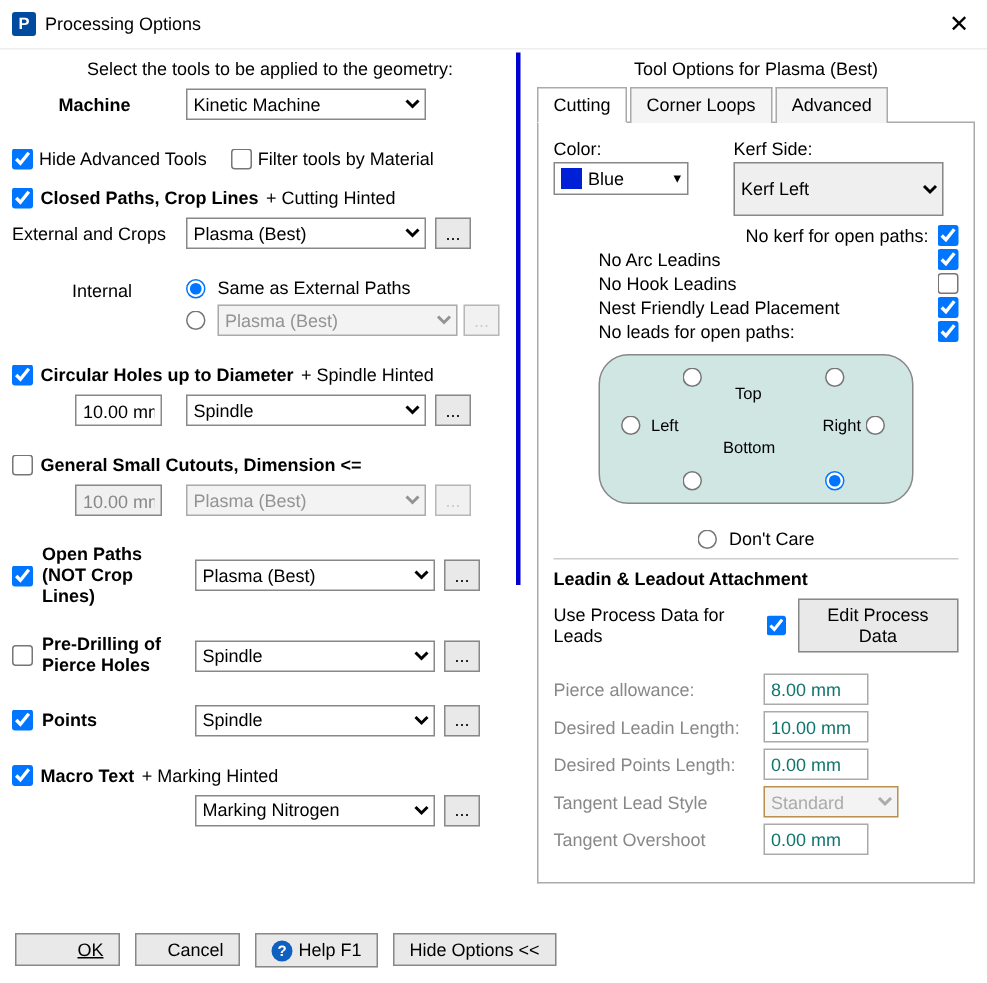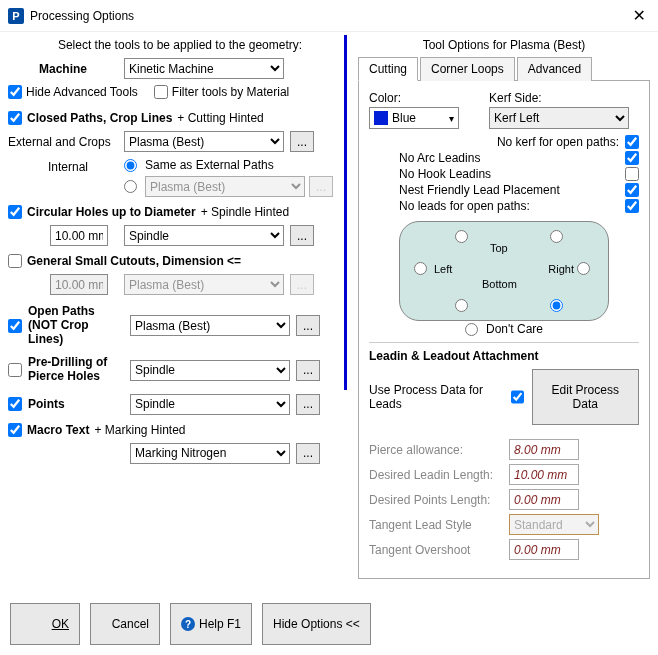--- a/index.html
+++ b/index.html
@@ -52,21 +52,21 @@
     flex: 1;
     padding-top: 6px;
     padding-left: 6px;
     border-left: 3px solid #0000d0;
   }
   .right.noborder { border-left: none; }
   .subtitle { text-align: center; margin-bottom: 6px; }
   .row {
     display: flex;
     align-items: center;
-    margin-bottom: 6px;
+    margin-bottom: 19px;
     gap: 6px;
   }
   .row-gap { margin-bottom: 12px; }
   .label-col { width: 110px; text-align: left; }
   .label-col.bold { font-weight: bold; }
   .label-col.indent { padding-left: 40px; }
   select.wide {
     width: 160px;
     height: 21px;
     font-size: 12px;
@@ -155,21 +155,21 @@
     align-items: center;
     border: 1px solid #888;
     height: 22px;
     width: 90px;
     padding: 0 4px;
     gap: 4px;
     cursor: pointer;
   }
   .color-swatch { width: 14px; height: 14px; background: #0020d8; }
   .color-sel .chev { margin-left: auto; font-size: 10px; }
-  .kerf-select { width: 140px; height: 22px; border: 1px solid #888; font-size: 12px; }
+  .kerf-select { width: 140px; height: 36px; border: 1px solid #888; font-size: 12px; }
   .check-line {
     display: flex;
     align-items: center;
     gap: 6px;
     margin: 2px 0;
     padding-left: 30px;
   }
   .check-line-right {
     display: flex;
     align-items: center;
@@ -177,21 +177,21 @@
     gap: 6px;
     margin: 4px 0 2px 0;
   }
   .check-line .spacer { flex: 1; }
   .leadbox {
     border: 1px solid #888;
     border-radius: 20px;
     background: #cfe6e3;
     width: 210px;
     height: 100px;
-    margin: 8px auto 1px auto;
+    margin: 8px auto 16px auto;
     position: relative;
   }
   .leadbox .radio-abs {
     position: absolute;
     display: flex;
     align-items: center;
     gap: 3px;
     font-size: 11px;
   }
   .dontcare {
@@ -209,21 +209,21 @@
     margin-bottom: 6px;
   }
   .proc-row {
     display: flex;
     align-items: center;
     gap: 8px;
   }
   .btn {
     border: 1px solid #888;
     background: #e9e9e9;
-    padding: 13px 10px;
+    padding: 3px 10px;
     font-size: 12px;
     cursor: pointer;
   }
   .form-row {
     display: flex;
     align-items: center;
     margin: 4px 0;
     color: #888;
   }
   .form-row .flabel { width: 140px; }
@@ -231,26 +231,25 @@
     border: 1px solid #a16207;
     background: #eee;
     color: #888;
     height: 21px;
     font-size: 12px;
     width: 90px;
   }
   .disabled-input {
     border: 1px solid #aaa;
     background: #fff;
-    color: #7f1d1d;
+    color: #0f766e;
     height: 21px;
     font-size: 12px;
     width: 70px;
     padding: 0 4px;
-    font-style: italic;
   }
   .button-bar {
     position: absolute;
     bottom: 10px;
     left: 10px;
     display: flex;
     gap: 10px;
     align-items: center;
   }
   .button-bar .btn { min-width: 70px; text-align: right; }

